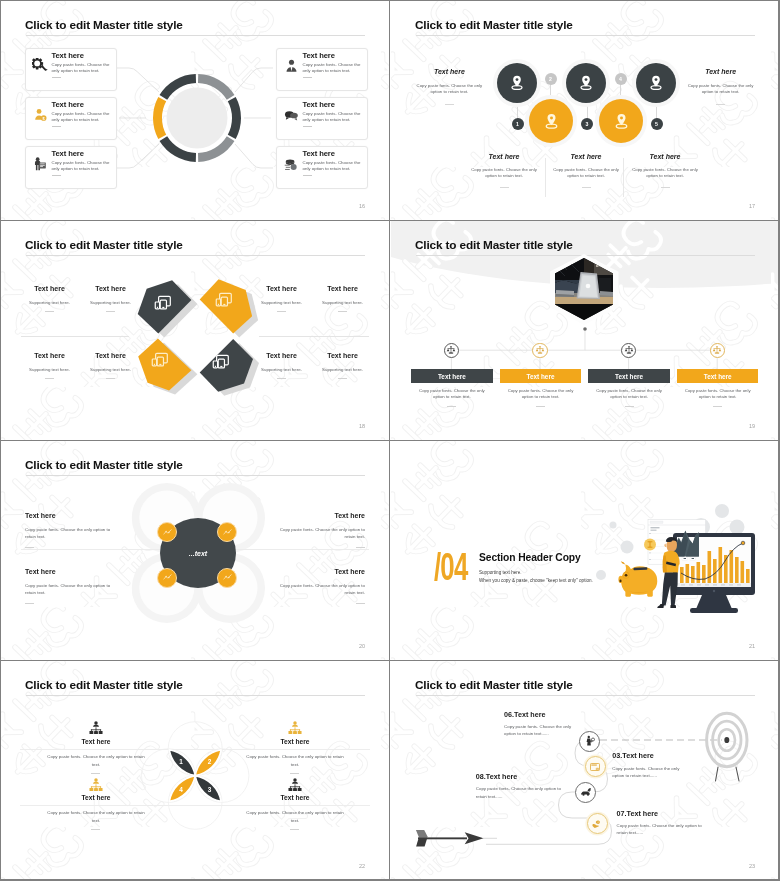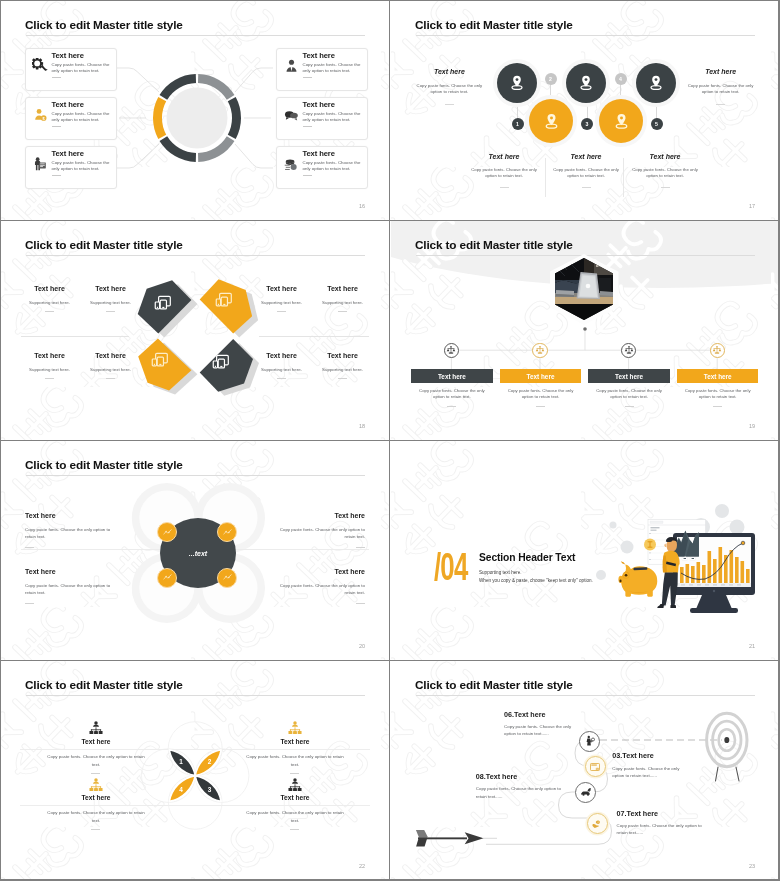--- a/index.html
+++ b/index.html
@@ -734,21 +734,21 @@
           <g transform="translate(-84,84) rotate(44 38 58)">
                 <use href="#wmglyph"></use>
               </g>
         </pattern>
       </defs>
       <rect x="0" y="0" width="388" height="219" fill="url(#wmpat)"></rect>
     </svg>
       </div>
     <div class="pnum">21</div>
     <div class="s6num" style="left:42.5px;top:104px">/04</div>
-    <div class="s6hd" style="left:88px;top:110.5px">Section Header Text</div>
+    <div class="s6hd" style="left:88px;top:110.5px">Section Header Copy</div>
     <div class="s6sub" style="left:88px;top:128px">Supporting text here.</div>
     <div class="s6sub" style="left:88px;top:135.5px">When you copy &amp; paste, choose "keep text only" option.</div>
     <svg class="s6ill" width="190" height="130" viewBox="0 0 190 130" style="position:absolute;left:198px;top:54px">
       <g fill="#E4E6E8">
         <circle cx="12" cy="80" r="5"></circle>
           <circle cx="38" cy="52" r="6.5"></circle>
           <circle cx="24" cy="30" r="3.5"></circle>
         <circle cx="133" cy="16" r="7"></circle>
           <circle cx="112" cy="32" r="9"></circle>
           <circle cx="148" cy="32" r="7.5"></circle>

